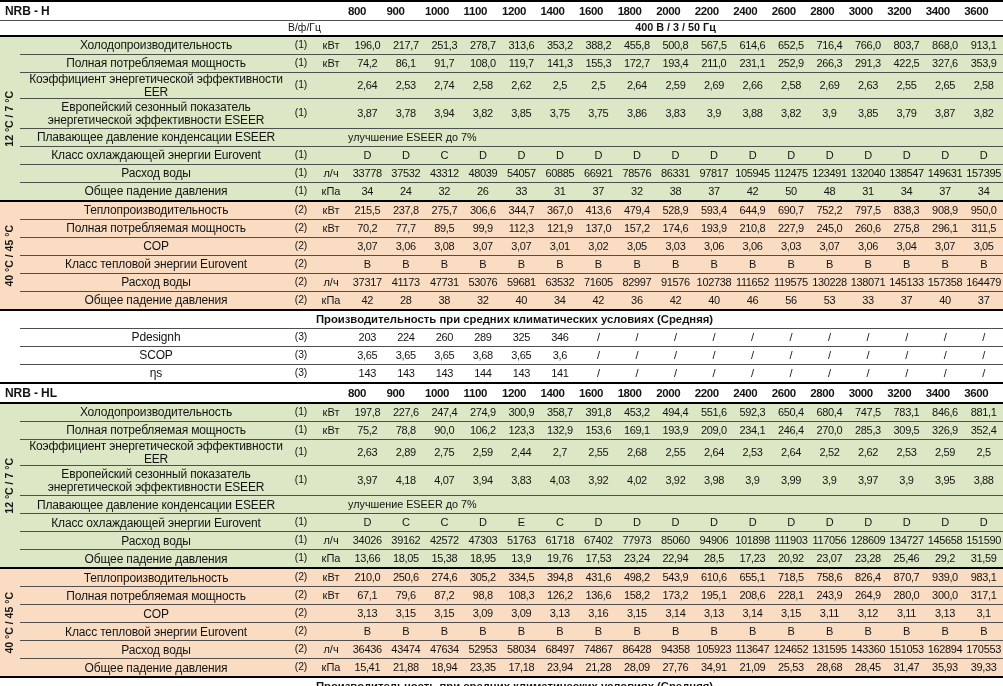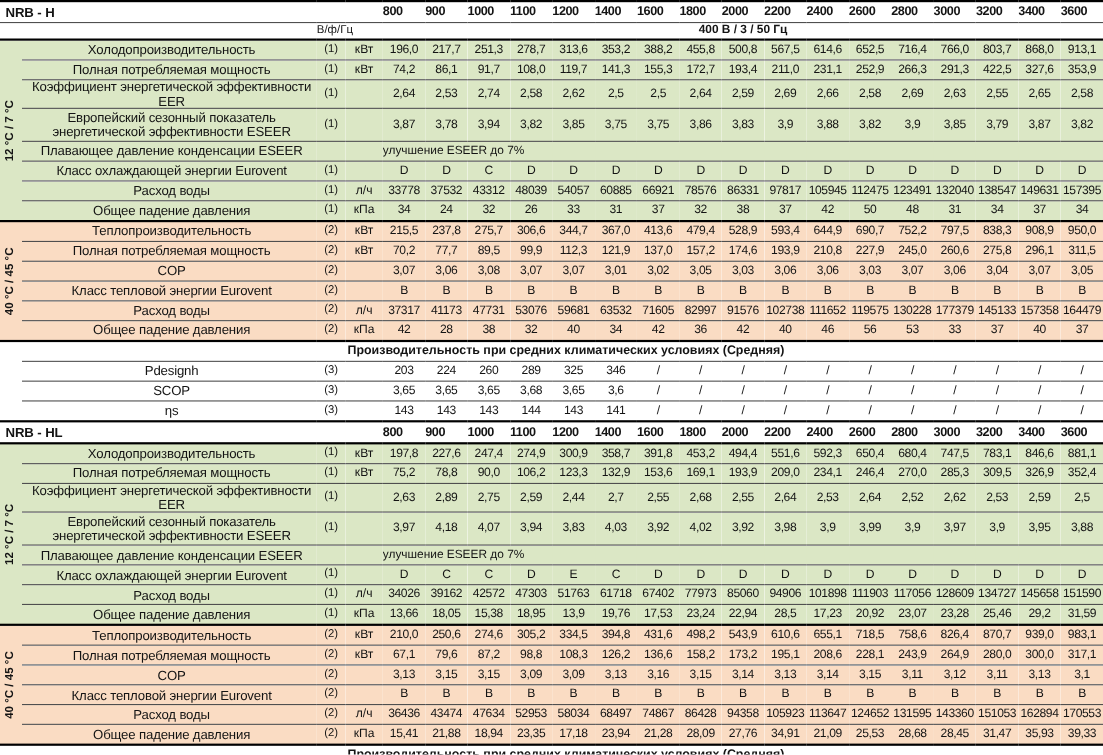--- a/index.html
+++ b/index.html
@@ -370,21 +370,21 @@
         <td class="val">53076</td>
         <td class="val">59681</td>
         <td class="val">63532</td>
         <td class="val">71605</td>
         <td class="val">82997</td>
         <td class="val">91576</td>
         <td class="val">102738</td>
         <td class="val">111652</td>
         <td class="val">119575</td>
         <td class="val">130228</td>
-        <td class="val">177379</td>
+        <td class="val">138071</td>
         <td class="val">145133</td>
         <td class="val">157358</td>
         <td class="val">164479</td>
       </tr>
       <tr class="band-heat thickb">
         <td class="label">Общее падение давления</td>
         <td class="note">(2)</td>
         <td class="unit">кПа</td>
         <td class="val">42</td>
         <td class="val">28</td>

